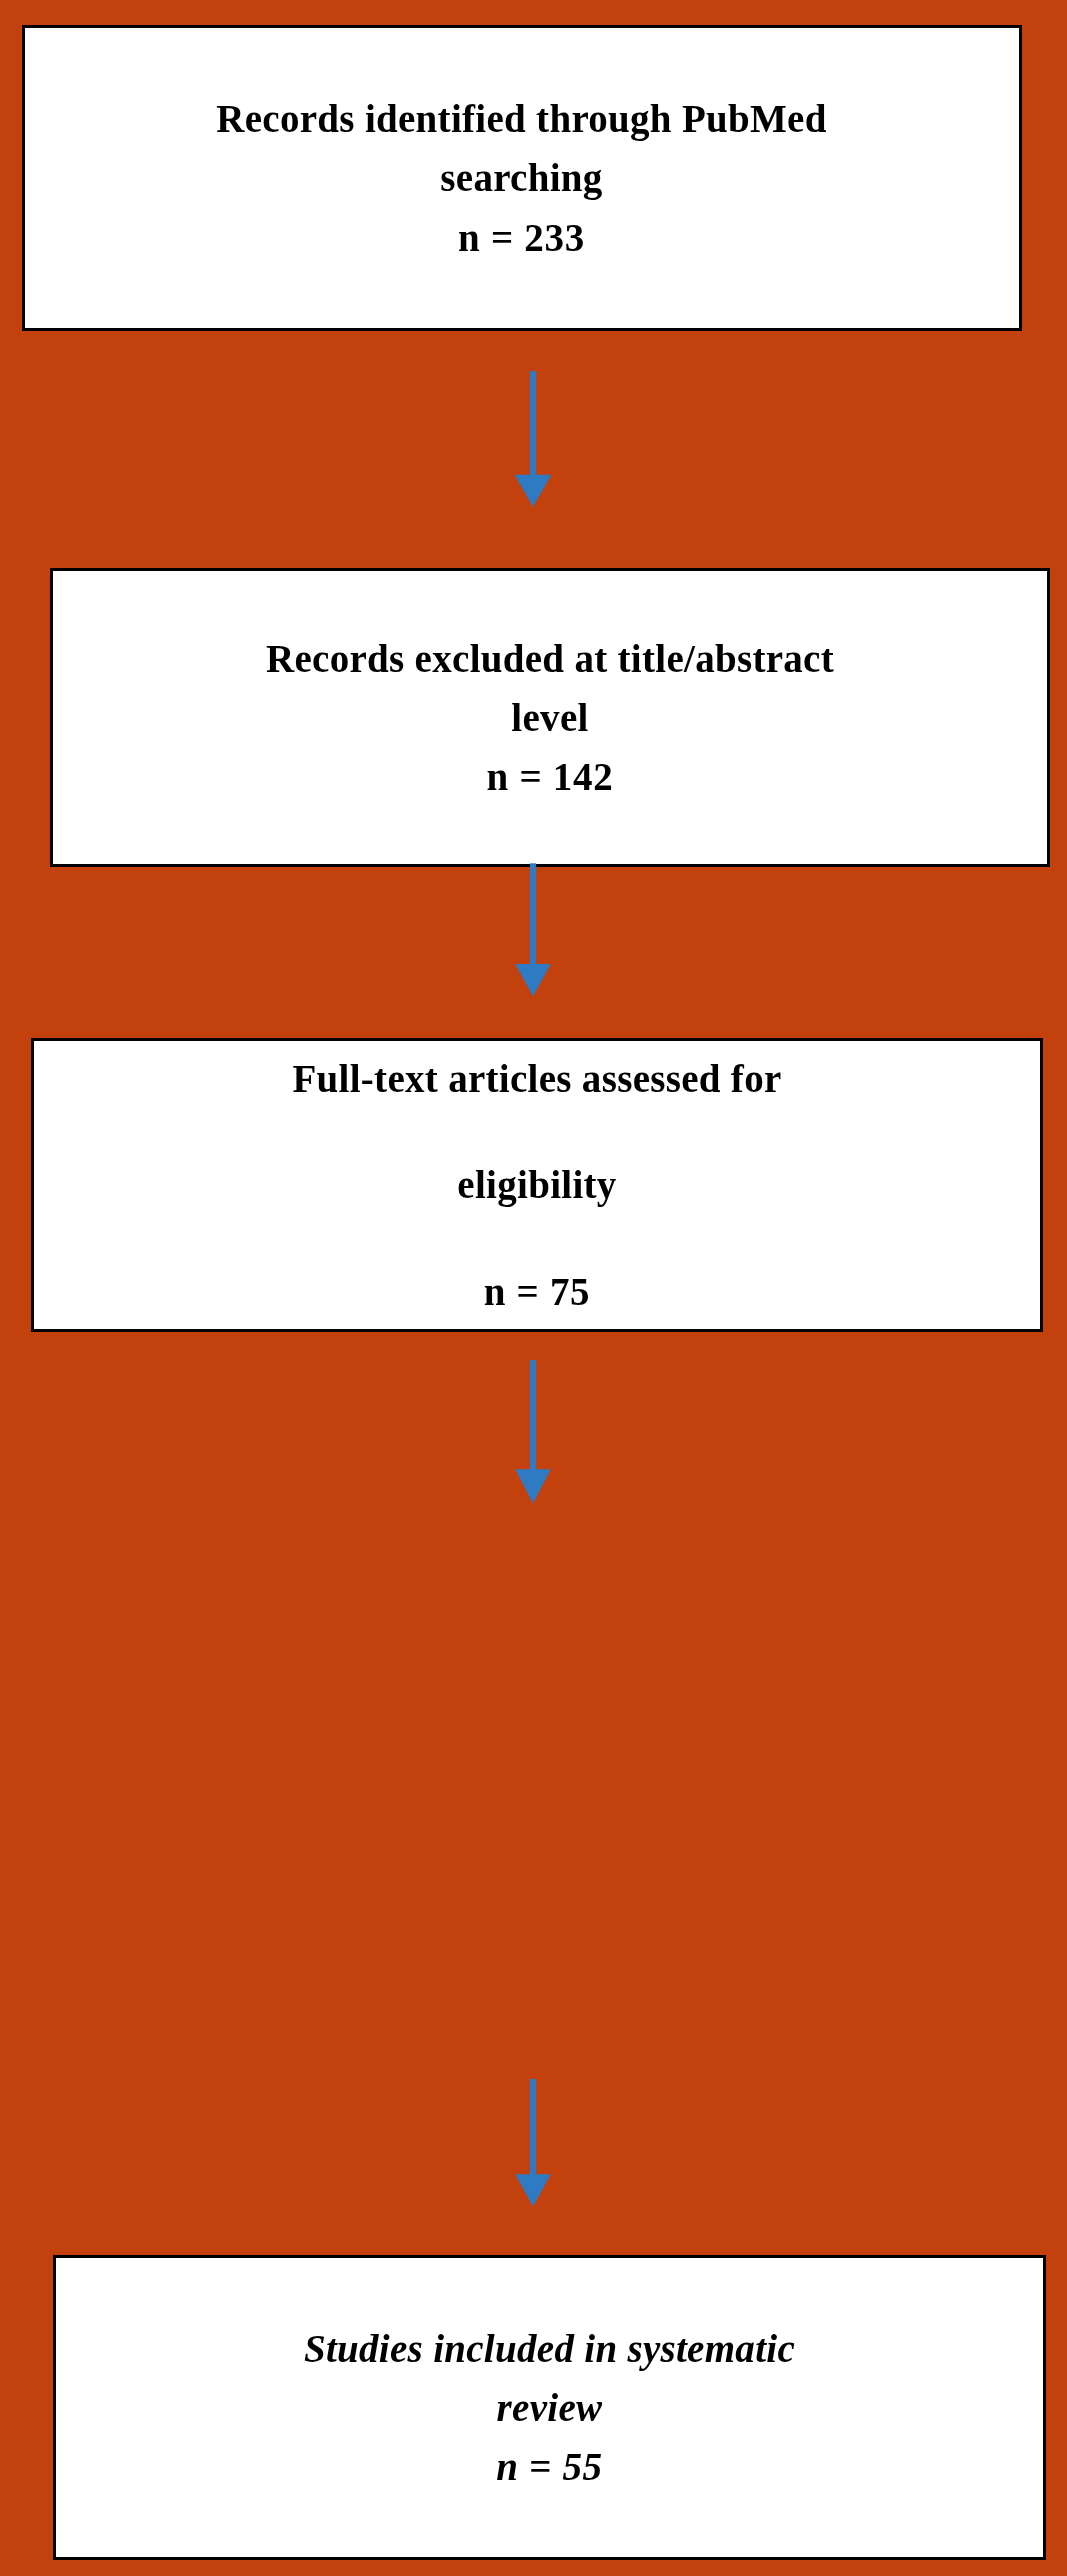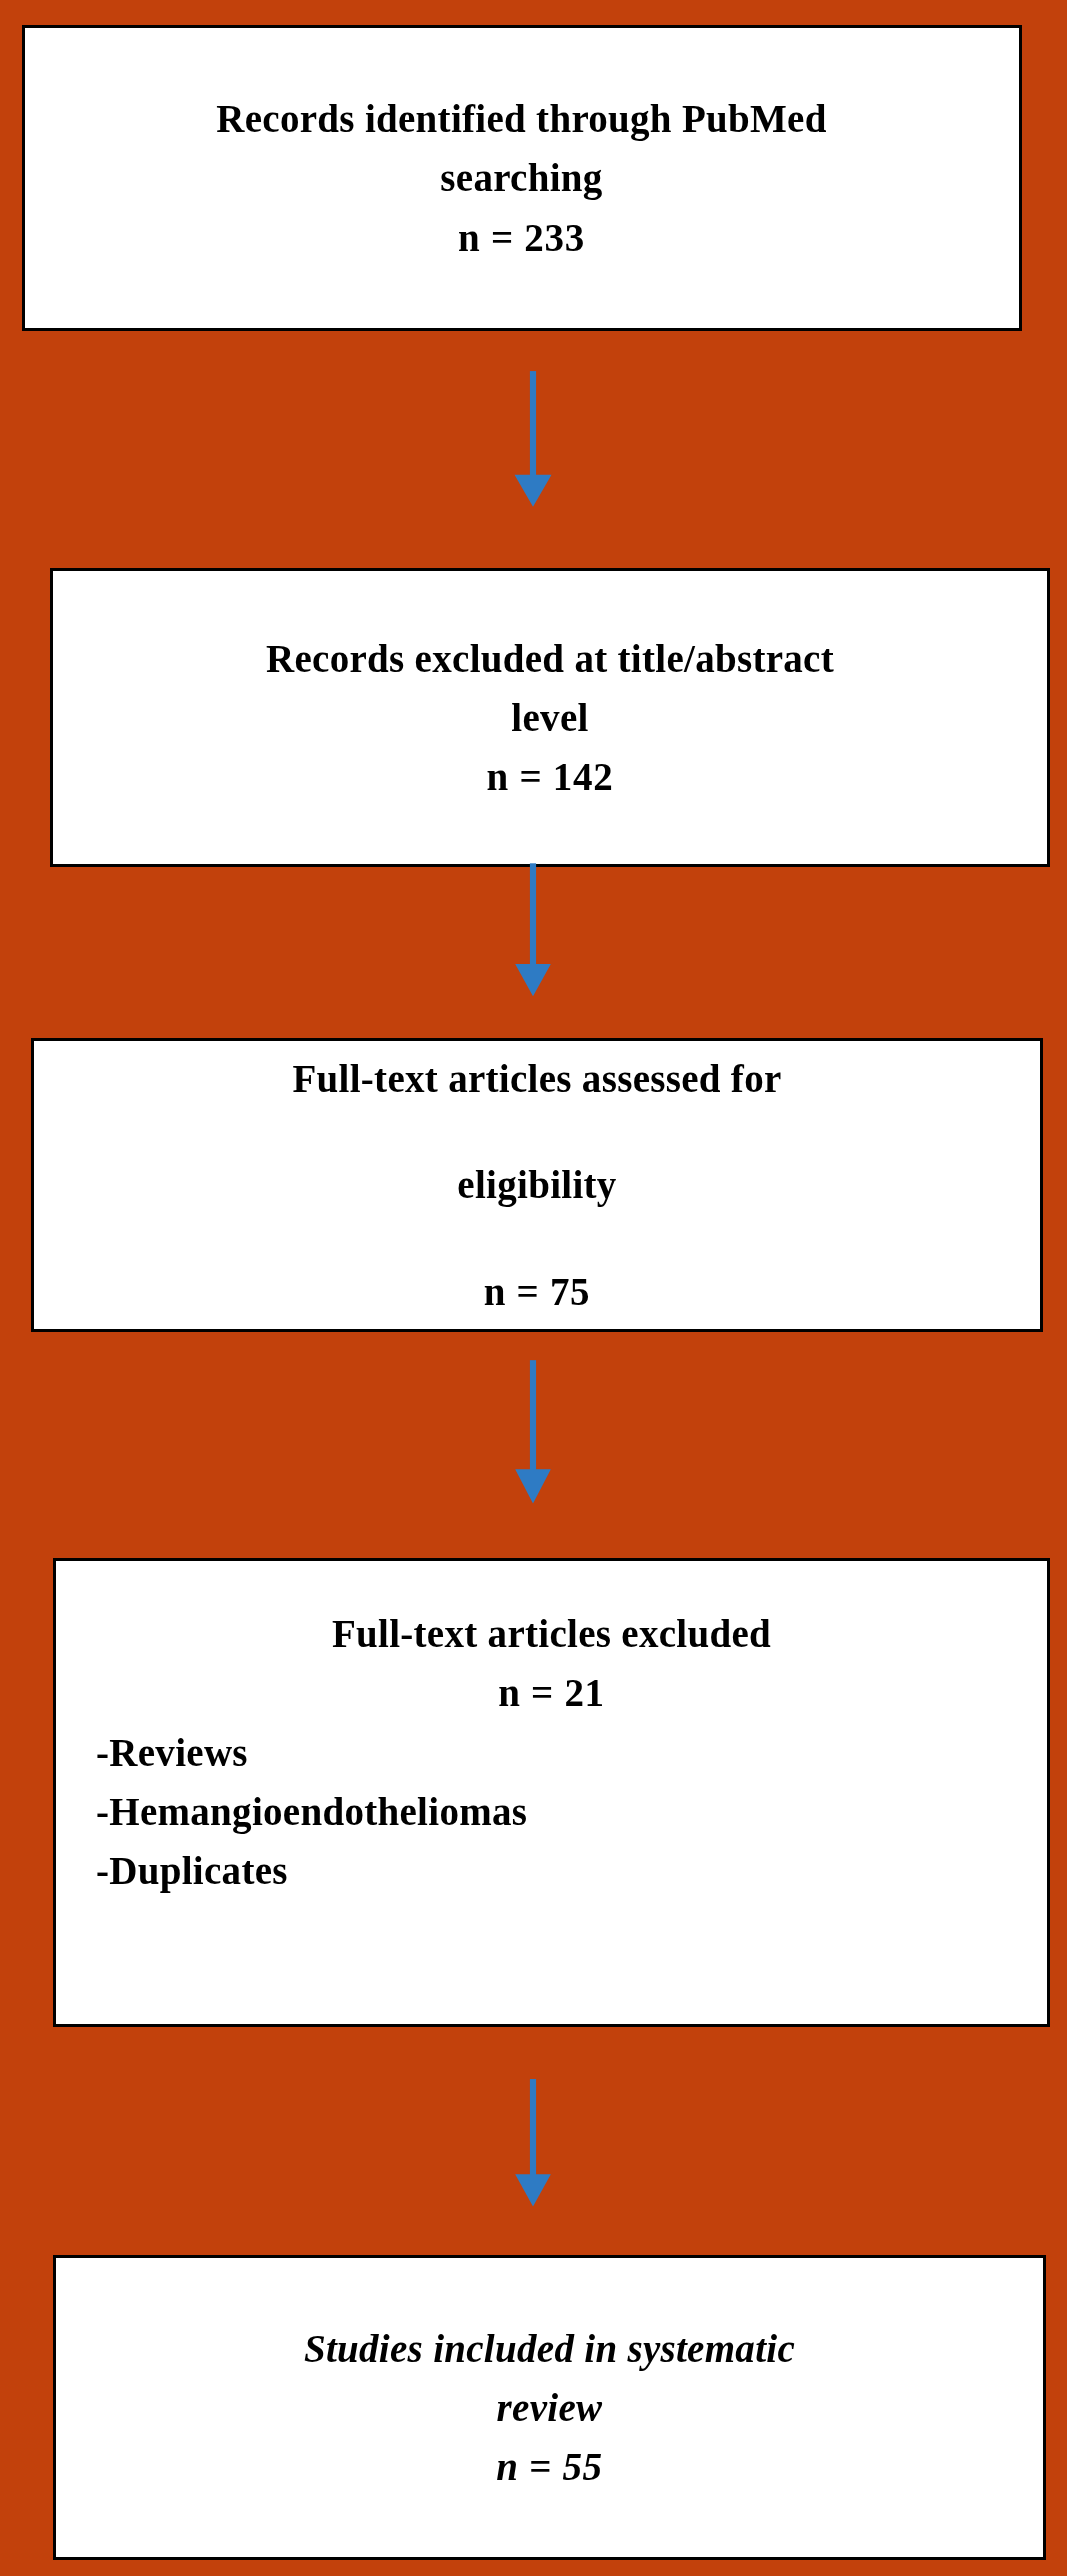--- a/index.html
+++ b/index.html
@@ -94,27 +94,20 @@
     <div class="box-line">Full-text articles assessed for</div>
     <div class="box-line">eligibility</div>
     <div class="box-line count">n = 75</div>
   </div>
 
   <svg class="flow-arrow" style="left:509px; top:1358px;" width="48" height="149" viewBox="0 0 70 215">
     <line x1="35" y1="2" x2="35" y2="170" stroke="#2E7BC4" stroke-width="9"></line>
     <polygon points="35,211 9,161 61,161" fill="#2E7BC4"></polygon>
   </svg>
 
-  <div class="flow-box left-block" style="left:53px; top:1558px; width:997px; height:469px; padding-top:43px;">
-    <div class="box-line">Full-text articles excluded</div>
-    <div class="box-line count">n = 21</div>
-    <div class="bullet-line">-Reviews</div>
-    <div class="bullet-line">-Hemangioendotheliomas</div>
-    <div class="bullet-line">-Duplicates</div>
-  </div>
 
   <svg class="flow-arrow" style="left:509px; top:2077px;" width="48" height="133" viewBox="0 0 70 192">
     <line x1="35" y1="2" x2="35" y2="150" stroke="#2E7BC4" stroke-width="9"></line>
     <polygon points="35,188 9,141 61,141" fill="#2E7BC4"></polygon>
   </svg>
 
   <div class="flow-box" style="left:53px; top:2255px; width:993px; height:305px;font-style:italic;">
     <div class="box-line">Studies included  in systematic</div>
     <div class="box-line">review</div>
     <div class="box-line count">n = 55</div>

